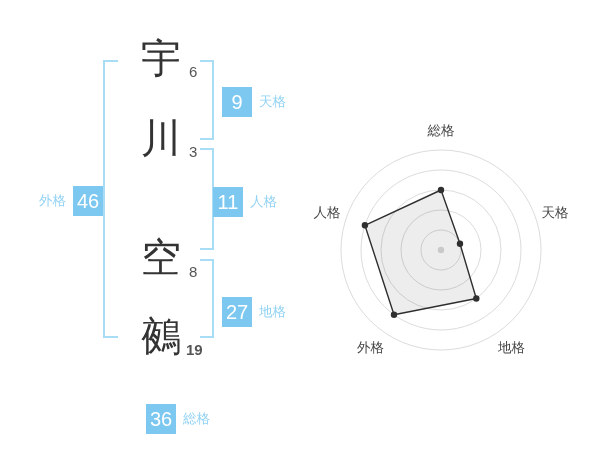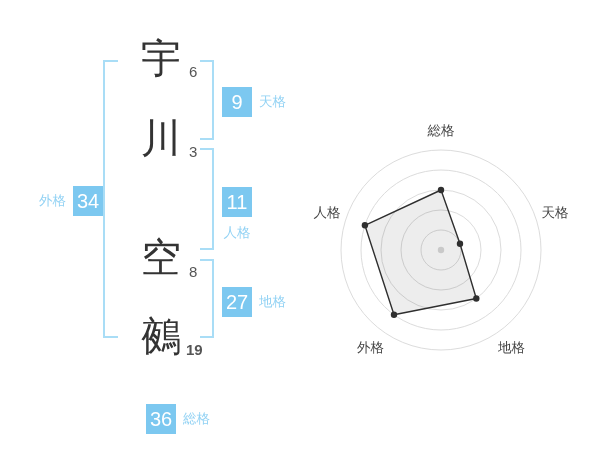--- a/index.html
+++ b/index.html
@@ -56,22 +56,22 @@
   .bracket.r3 { top: 259px; height: 79px; }
 
   .badge-group {
     position: absolute;
     display: flex;
     align-items: center;
     gap: 7px;
     height: 30px;
   }
   .badge-group.tenkaku { left: 222px; top: 87px; }
-  .badge-group.jinkaku { left: 222px; top: 187px; flex-direction: column; }
-  .badge-group.chikaku { left: 222px; top: 287px; }
+  .badge-group.jinkaku { left: 213px; top: 187px; }
+  .badge-group.chikaku { left: 222px; top: 297px; }
   .badge-group.soukaku { left: 146px; top: 404px; }
   .badge-group.gaikaku { right: 497px; top: 186px; } 
 
   .badge {
     width: 30px; height: 30px;
     display: flex; align-items: center; justify-content: center;
     background: var(--badge-bg, #7cc8f0);
     color: var(--badge-text, #fff);
     font-size: 20px;
     flex: 0 0 auto;
@@ -117,21 +117,21 @@
       <div class="badge-label">人格</div>
     </div>
 
     <div class="badge-group chikaku">
       <div class="badge">27</div>
       <div class="badge-label">地格</div>
     </div>
 
     <div class="badge-group gaikaku">
       <div class="badge-label">外格</div>
-      <div class="badge">34</div>
+      <div class="badge">46</div>
     </div>
 
     <div class="badge-group soukaku">
       <div class="badge">36</div>
       <div class="badge-label">総格</div>
     </div>
 
   </section>
 
   <svg class="radar-svg" width="302" height="300" viewBox="0 0 302 300">

